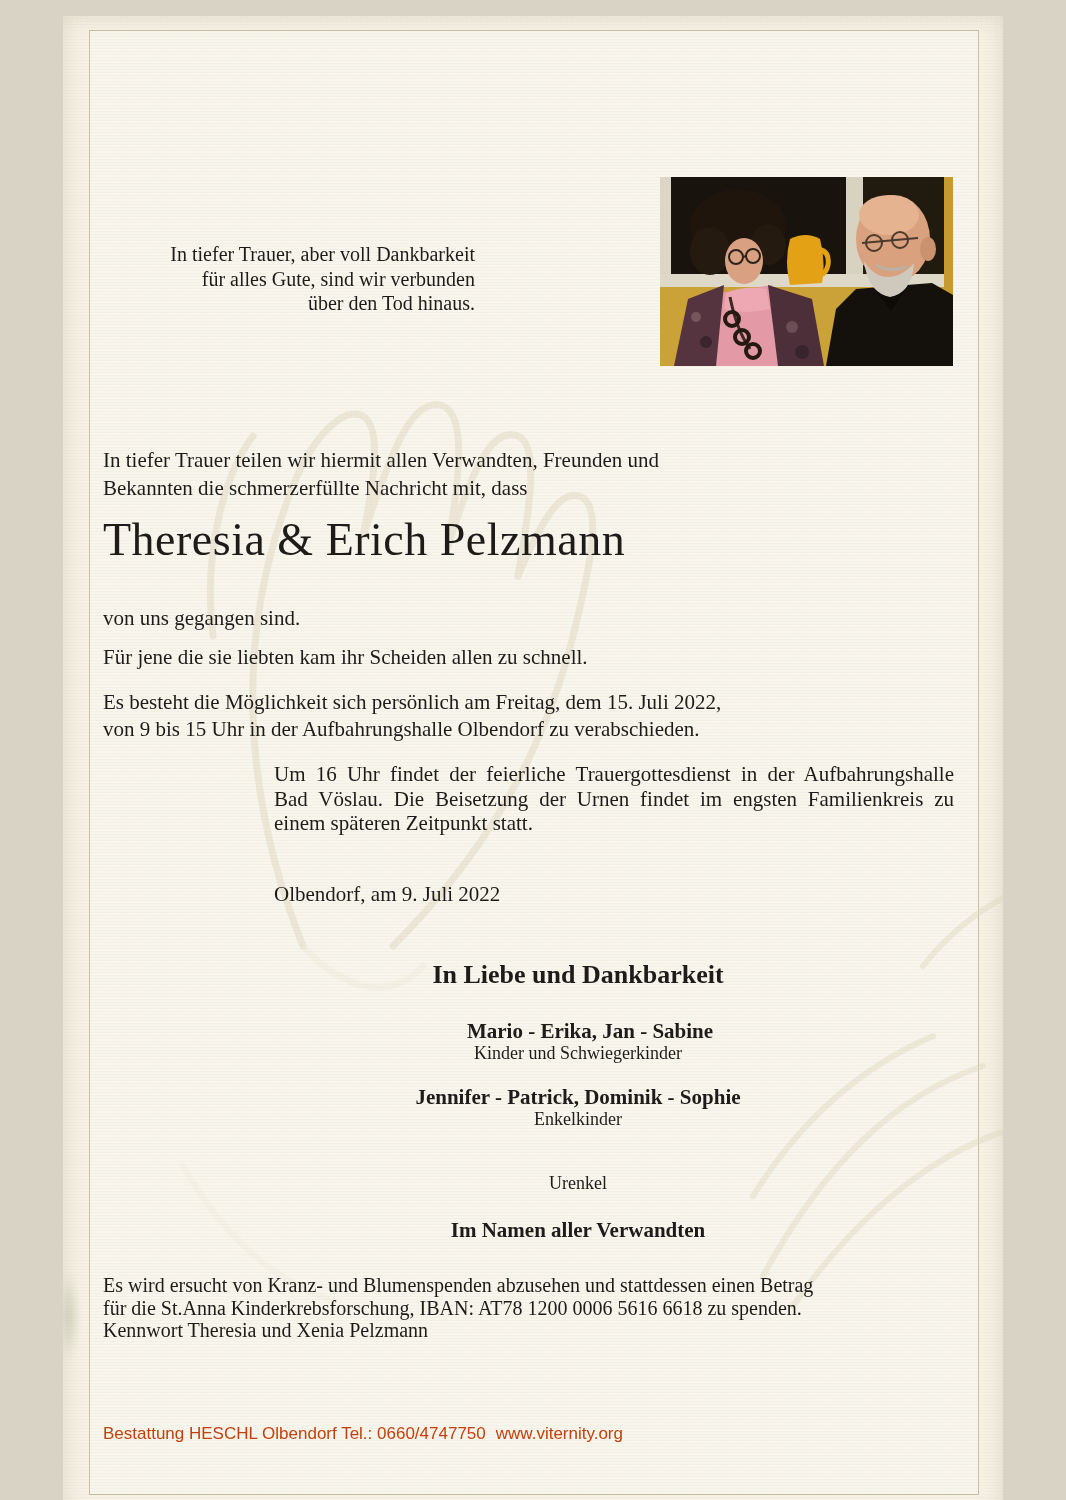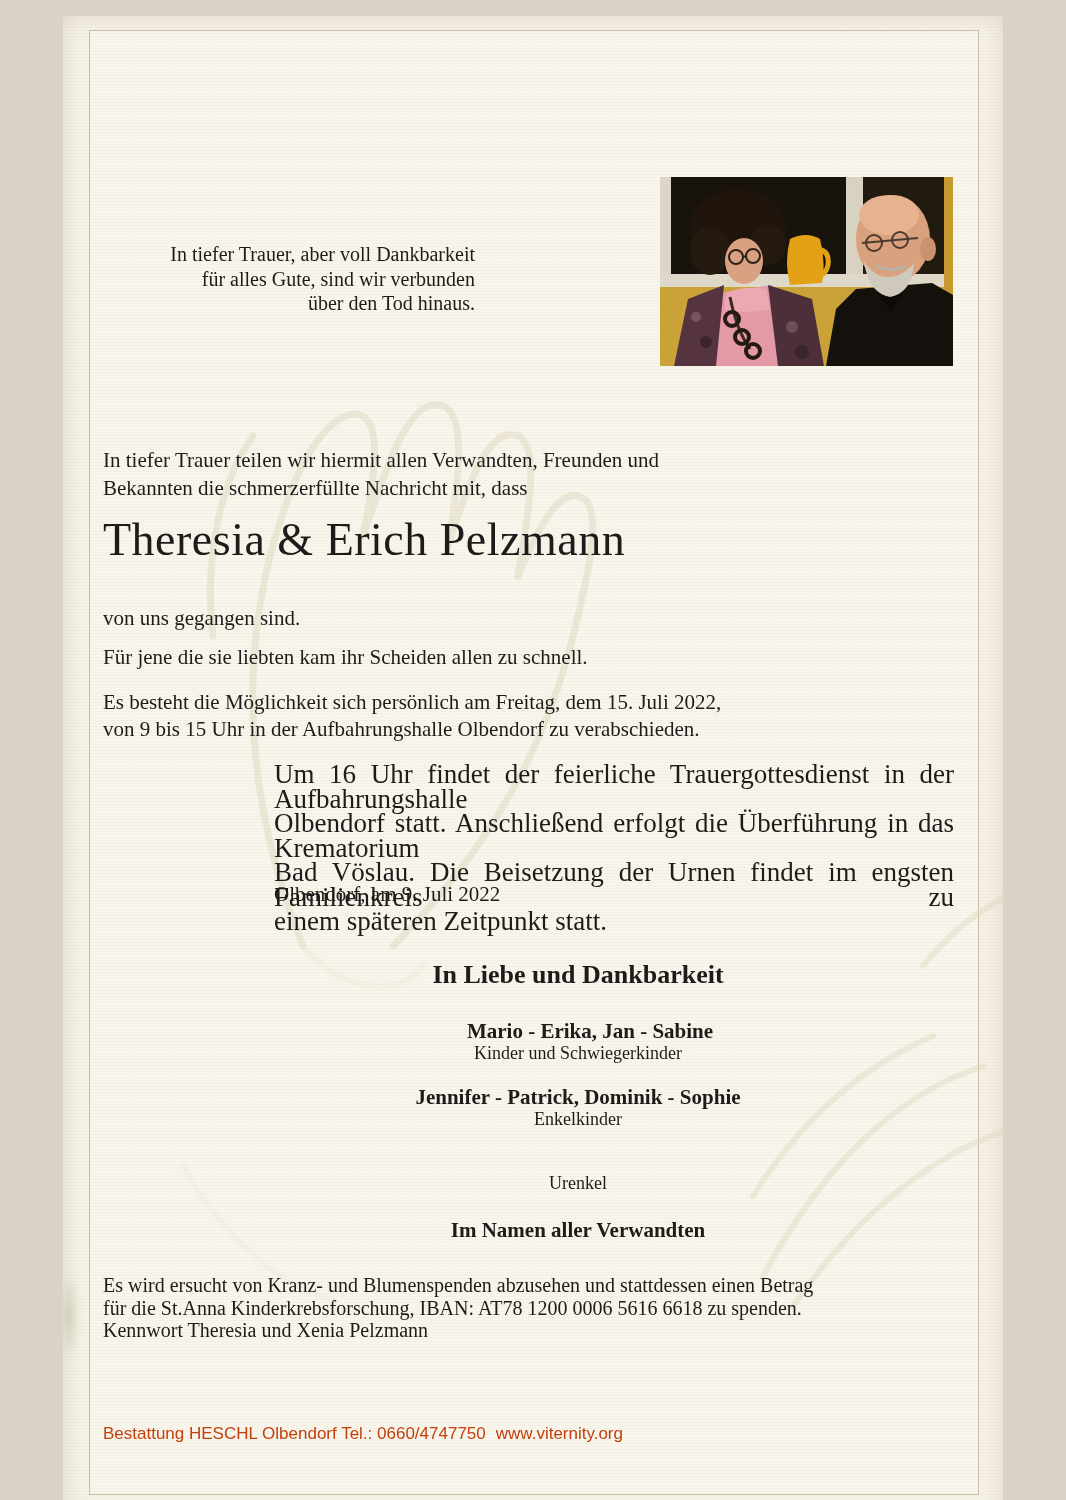--- a/index.html
+++ b/index.html
@@ -42,21 +42,21 @@
     position:absolute;left:597px;top:161px;width:293px;height:189px;z-index:10;
   }
   .photo-wrap svg{display:block;filter:blur(0.4px) saturate(1.05);}
   .announce{top:430px;font-size:21px;line-height:28px;}
   .names-heading{top:497px;font-size:46px;font-weight:400;letter-spacing:0.5px;}
   .passing{top:590px;font-size:21px;}
   .sorrow{top:629px;font-size:21px;}
   .viewing{top:673px;font-size:21px;line-height:27px;}
   .service{
     top:746px;left:211px;width:680px;
-    font-size:27px;line-height:24.5px;text-align:justify;
+    font-size:21px;line-height:24.5px;text-align:justify;
   }
   .service .jline{text-align:justify;text-align-last:justify;}
   .service .jline-last{text-align:left;}
   .dateline{top:866px;left:211px;font-size:21px;}
   .closing-heading{top:944px;font-size:26px;font-weight:700;}
   .fam-names{font-size:21px;font-weight:700;}
   .fam-rel{font-size:18px;}
   .fn1{top:1003px;padding-left:12px;} .fr1{top:1027px;}
   .fn2{top:1069px;} .fr2{top:1093px;}
   .fn3{top:1134px;} .fr3{top:1157px;}
@@ -168,21 +168,20 @@
 
   <div class="content block-center sorrow">Für jene die sie liebten kam ihr Scheiden allen zu schnell.</div>
 
   <div class="content block-center viewing">
     <div>Es besteht die Möglichkeit sich persönlich am Freitag, dem 15. Juli 2022,</div>
     <div>von 9 bis 15 Uhr in der Aufbahrungshalle Olbendorf zu verabschieden.</div>
   </div>
 
   <div class="content service">
     <div class="jline">Um 16 Uhr findet der feierliche Trauergottesdienst in der Aufbahrungshalle</div>
-    <div class="jline">Olbendorf statt. Anschließend erfolgt die Überführung in das Krematorium</div>
     <div class="jline">Bad Vöslau. Die Beisetzung der Urnen findet im engsten Familienkreis zu</div>
     <div class="jline-last">einem späteren Zeitpunkt statt.</div>
   </div>
 
   <div class="content dateline">Olbendorf, am 9. Juli 2022</div>
 
   <div class="content block-center-left closing-heading">In Liebe und Dankbarkeit</div>
 
   <div class="content block-center-left fam-names fn1">Mario - Erika, Jan - Sabine</div>
   <div class="content block-center-left fam-names fn2">Jennifer - Patrick, Dominik - Sophie</div>

